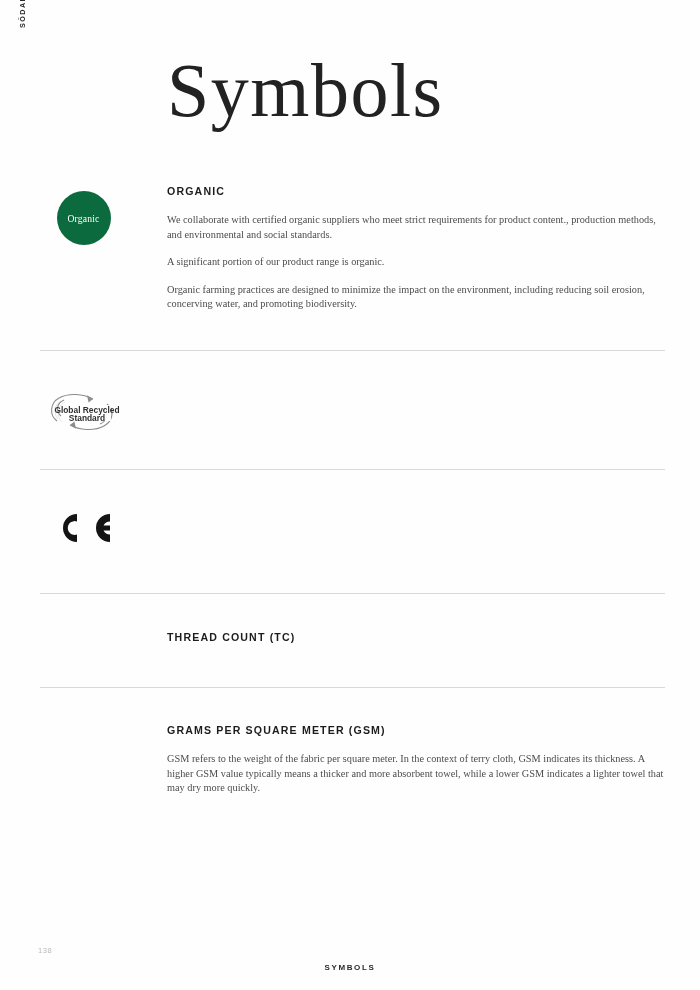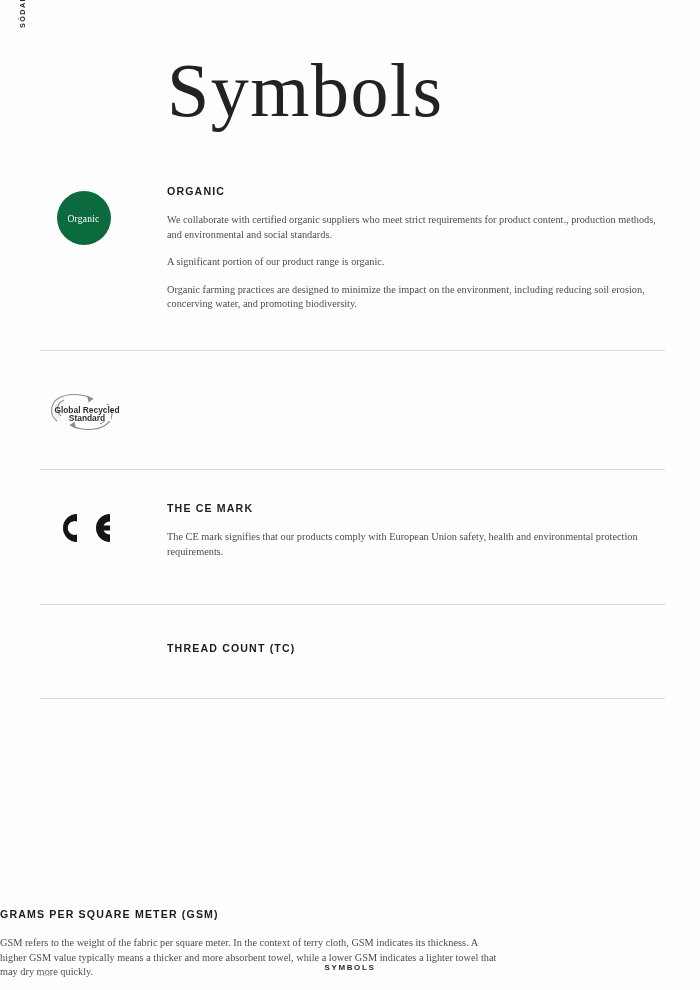--- a/index.html
+++ b/index.html
@@ -132,21 +132,21 @@
   .grs-logo svg { display: block; }
 
   
   .ce-mark { width: 64px; height: 40px; }
   .ce-mark svg { display: block; }
 
   
   .footer-page-num {
     position: absolute;
     left: 38px;
-    bottom: 12px;
+    bottom: 35px;
     font-family: "Liberation Sans", sans-serif;
     font-size: 7.5px;
     letter-spacing: .6px;
     color: #b9b9b9;
   }
   .footer-center {
     position: absolute;
     left: 0;
     right: 0;
     bottom: 18px;
@@ -219,38 +219,34 @@
 
     <div class="section" style="margin-top:32px;">
       <div class="mark-col">
         <div class="ce-mark">
           <svg width="64" height="40" viewBox="0 0 64 40">
             <path d="M25 6 A14 14 0 1 0 25 34 L25 26.5 A6.9 6.9 0 1 1 25 13.5 Z" fill="#141414"></path>
             <path d="M58 6 A14 14 0 1 0 58 34 L58 26.5 A6.9 6.9 0 0 1 51.6 22.4 L58 22.4 L58 17.6 L51.6 17.6 A6.9 6.9 0 0 1 58 13.5 Z" fill="#141414"></path>
           </svg>
         </div>
       </div>
-      <div class="text-col">
-        <h2 class="sec-heading">THE CE MARK</h2>
-        <p class="sec-para">The CE mark signifies that our products comply with European Union safety, health and environmental protection requirements.</p>
-      </div>
     </div>
 
     <div class="divider" style="margin-top:45px;"></div>
 
     <div class="section" style="margin-top:37px;">
       <div class="mark-col"></div>
       <div class="text-col">
         <h2 class="sec-heading">THREAD COUNT (TC)</h2>
       </div>
     </div>
 
     <div class="divider" style="margin-top:28px;"></div>
 
-    <div class="section" style="margin-top:36px;flex-direction:column;">
+    <div class="section" style="margin-top:36px;">
       <div class="mark-col"></div>
       <div class="text-col">
         <h2 class="sec-heading">GRAMS PER SQUARE METER (GSM)</h2>
         <p class="sec-para">GSM refers to the weight of the fabric per square meter. In the context of terry cloth, GSM indicates its thickness. A higher GSM value typically means a thicker and more absorbent towel, while a lower GSM indicates a lighter towel that may dry more quickly.</p>
       </div>
     </div>
 
   </div>
 
   <div class="footer-page-num">138</div>

